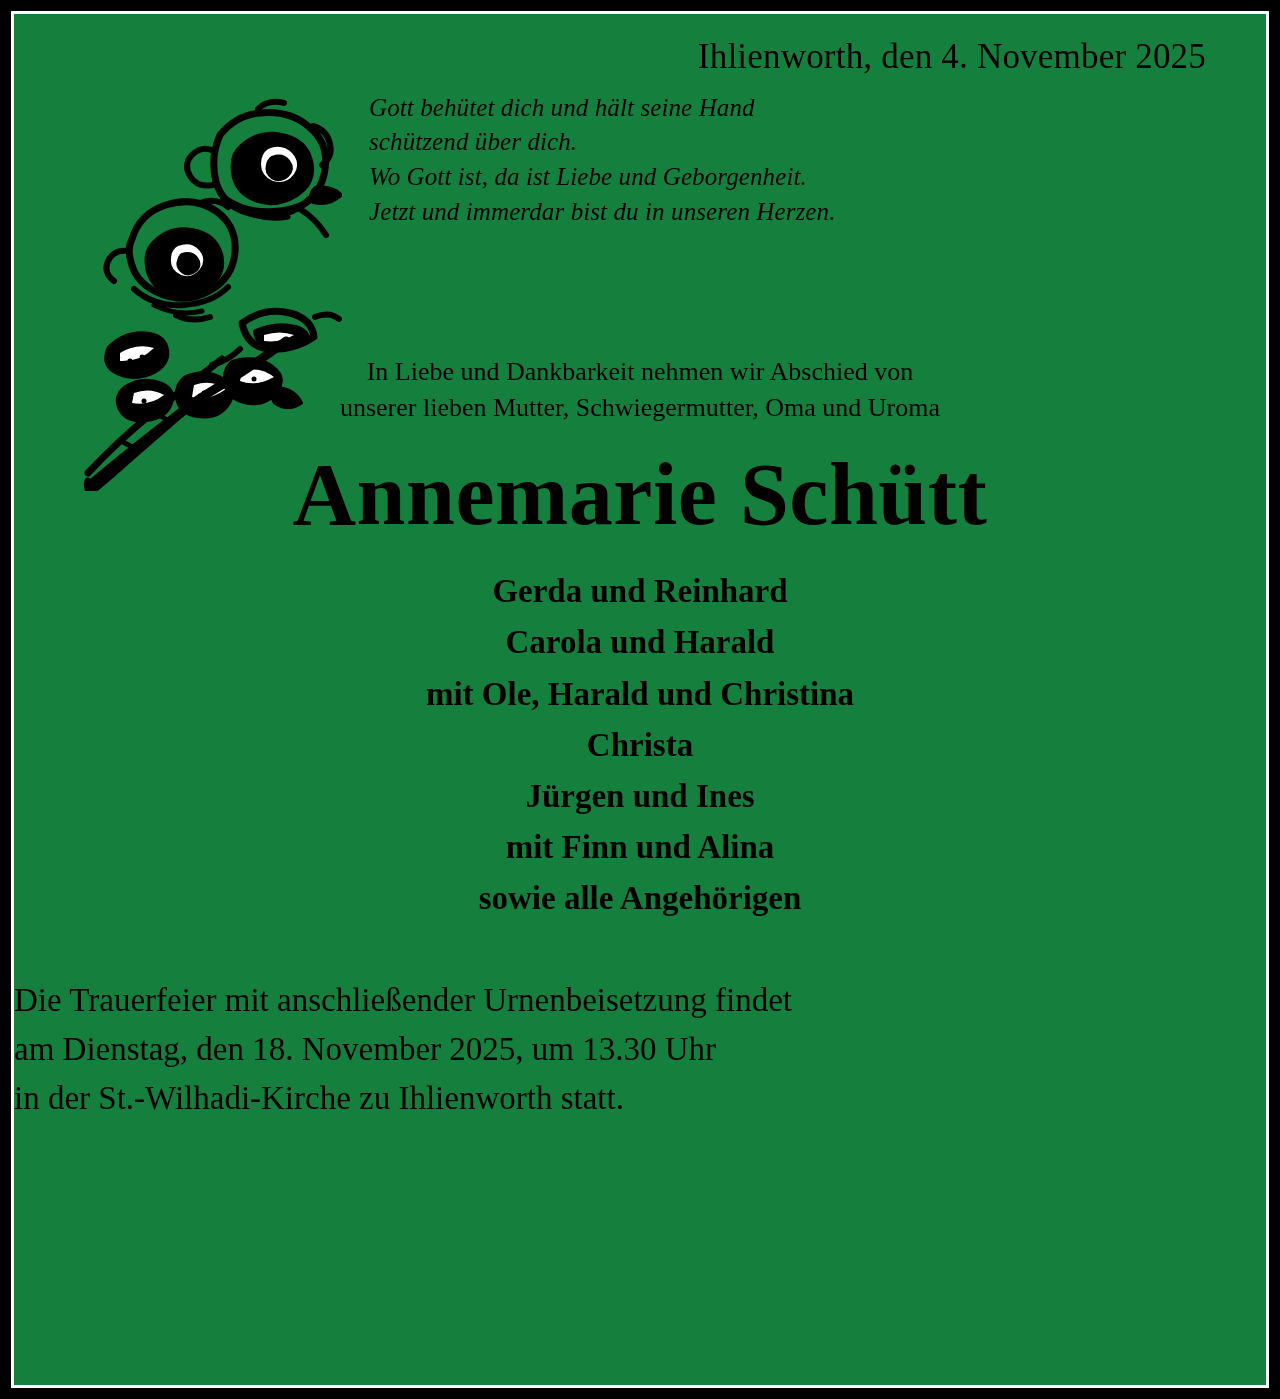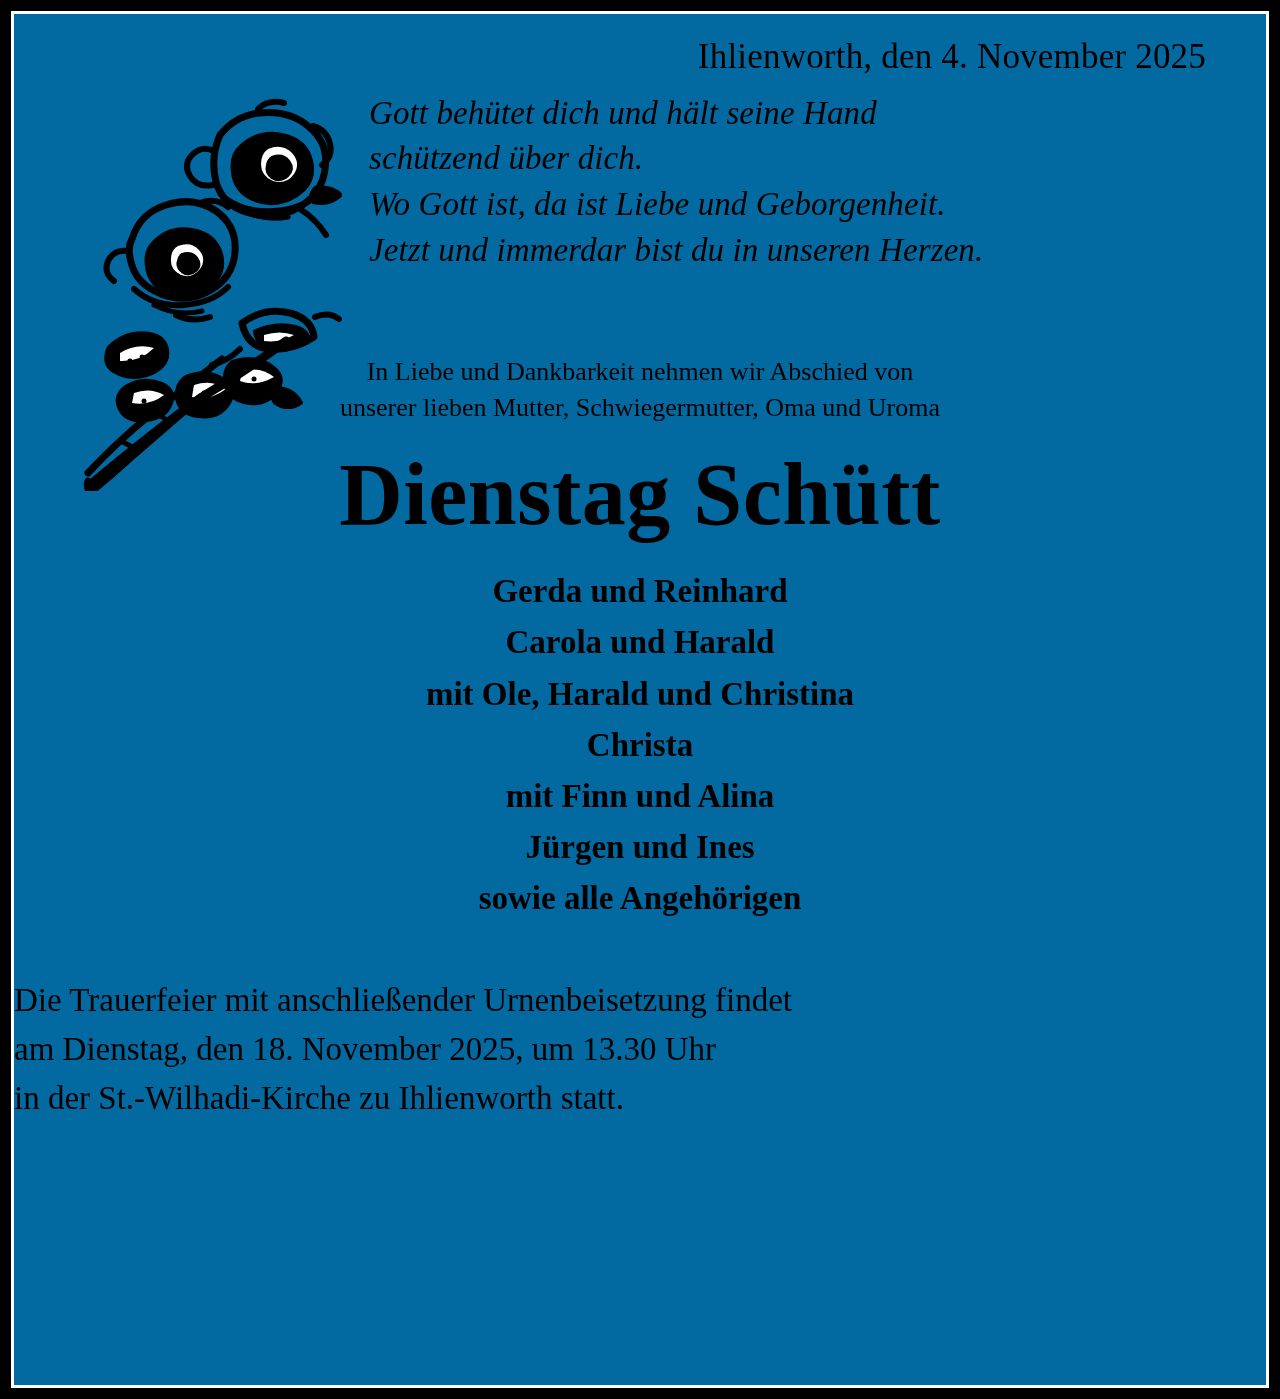--- a/index.html
+++ b/index.html
@@ -14,21 +14,21 @@
     font-family: "Liberation Serif", "DejaVu Serif", serif;
     color: #000000;
     overflow: hidden;
   }
 
   .notice {
     box-sizing: border-box;
     width: 1280px;
     height: 1399px;
     border: 11px solid #000000;
-    background: #0369a1;
+    background: #15803d;
     position: relative;
   }
 
   .inner {
     box-sizing: border-box;
     width: 100%;
     height: 100%;
     border: 3px solid #ffffff;
     padding: 0;
     position: relative;
@@ -58,21 +58,21 @@
     width: 270px;
     height: 400px;
     pointer-events: none;
   }
   .rose svg { display: block; width: 100%; height: 100%; }
 
   .verse {
     margin-left: 355px;
     margin-right: 40px;
     font-style: italic;
-    font-size: 33px;
+    font-size: 25px;
     line-height: 1.39;
     letter-spacing: 0.1px;
   }
   .verse .vline { white-space: nowrap; }
 
   
   .intro {
     text-align: center;
     font-size: 26px;
     line-height: 1.42;
@@ -209,30 +209,30 @@
         <div class="vline">Wo Gott ist, da ist Liebe und Geborgenheit.</div>
         <div class="vline">Jetzt und immerdar bist du in unseren Herzen.</div>
       </div>
     </div>
 
     <div class="intro">
       <div class="iline">In Liebe und Dankbarkeit nehmen wir Abschied von</div>
       <div class="iline">unserer lieben Mutter, Schwiegermutter, Oma und Uroma</div>
     </div>
 
-    <div class="name">Dienstag Schütt</div>
+    <div class="name">Annemarie Schütt</div>
 
 
     <div class="family">
       <div class="fline">Gerda und Reinhard</div>
       <div class="fline">Carola und Harald</div>
       <div class="fline">mit Ole, Harald und Christina</div>
       <div class="fline">Christa</div>
+      <div class="fline">Jürgen und Ines</div>
       <div class="fline">mit Finn und Alina</div>
-      <div class="fline">Jürgen und Ines</div>
       <div class="fline">sowie alle Angehörigen</div>
     </div>
 
     <div class="service">
       <div class="sline">Die Trauerfeier mit anschließender Urnenbeisetzung findet</div>
       <div class="sline">am Dienstag, den 18. November 2025, um 13.30 Uhr</div>
       <div class="sline">in der St.-Wilhadi-Kirche zu Ihlienworth statt.</div>
     </div>
 
   </div>

